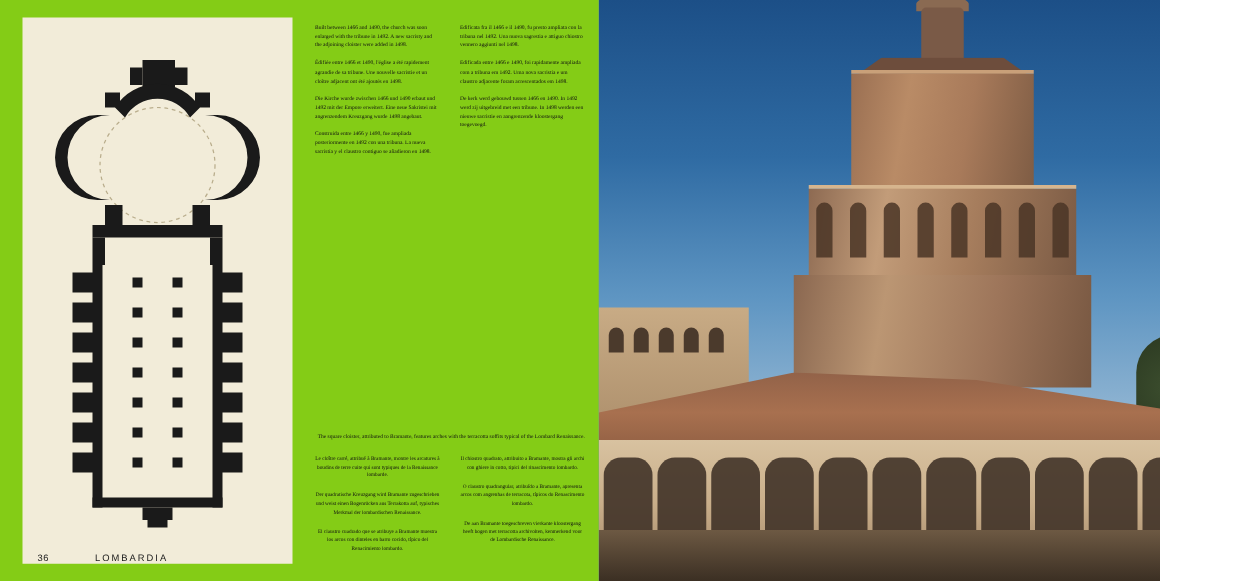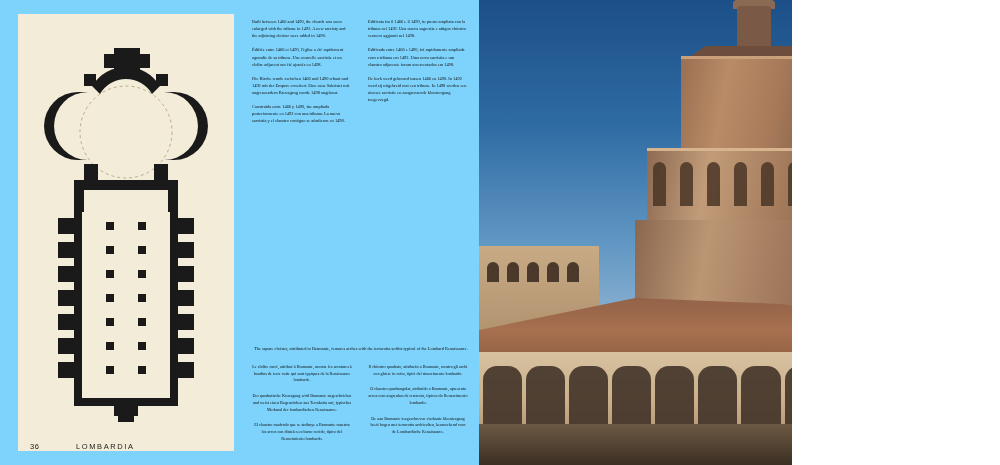--- a/index.html
+++ b/index.html
@@ -5,24 +5,24 @@
   html, body {
     margin: 0;
     padding: 0;
     background: #ffffff;
   }
   body {
     font-family: "Liberation Serif", serif;
   }
   .page {
     position: relative;
-    width: 792px;
+    width: 928px;
     height: 465px;
     overflow: hidden;
-    background: #7dd3fc;
+    background: #84cc16;
   }
 
   
   .plan-panel {
     position: absolute;
     left: 18px;
     top: 14px;
     width: 216px;
     height: 437px;
     background: #f2ecd9;

